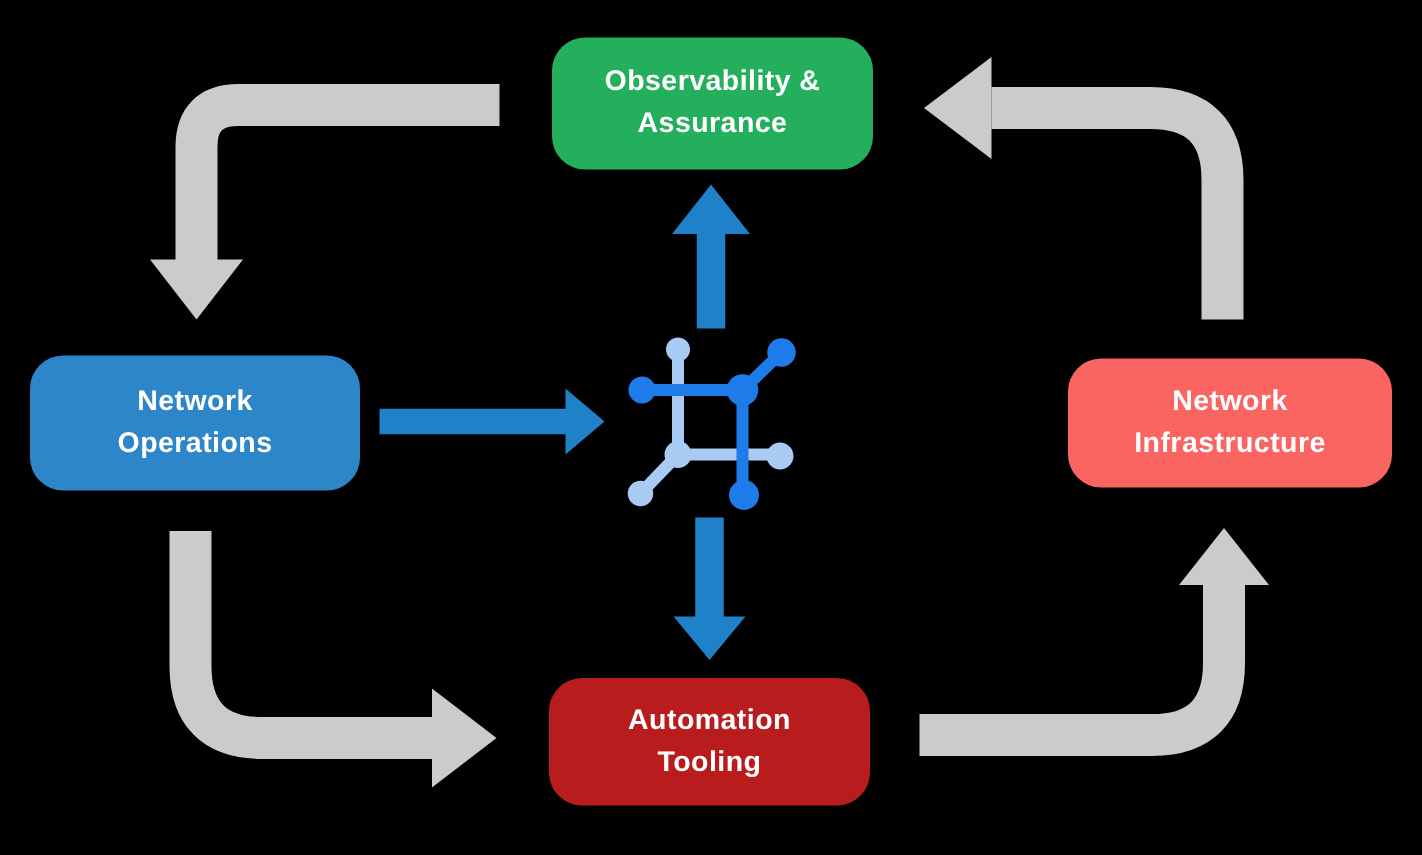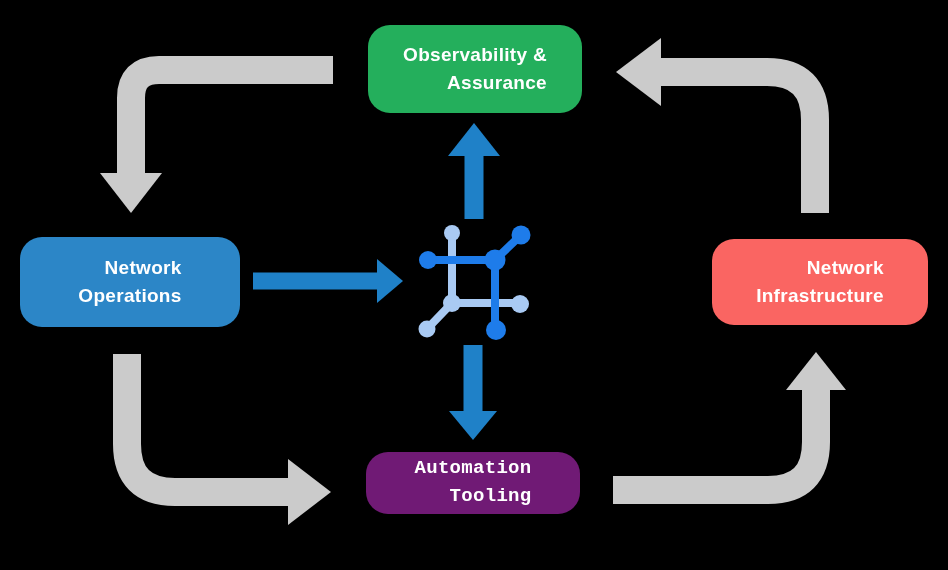--- a/index.html
+++ b/index.html
@@ -18,35 +18,35 @@
   #arrow-layer {
     position: absolute;
     left: 0;
     top: 0;
   }
   .node {
     position: absolute;
     display: flex;
     align-items: center;
     justify-content: center;
-    text-align: right;
+    text-align: center;
     border-radius: 22px;
     color: #ffffff;
     font-size: 19px;
     font-weight: 700;
     letter-spacing: 0.3px;
     line-height: 1.45;
   }
   .node span {
     white-space: pre-line;
   }
   #node-observability   { left: 368px; top: 25px;  width: 214px; height: 88px; background: #24AF5C; }
   #node-operations      { left: 20px;  top: 237px; width: 220px; height: 90px; background: #2C86C7; }
   #node-infrastructure  { left: 712px; top: 239px; width: 216px; height: 86px; background: #FA6562; }
-  #node-automation      { left: 366px; top: 452px; width: 214px; height: 62px; background: #701a75; font-family: Liberation Mono, monospace; }
+  #node-automation      { left: 366px; top: 452px; width: 214px; height: 85px; background: #b91c1c; }
 
   .gray-arrow  { stroke: #CBCBCB; stroke-width: 28; fill: none; }
   .gray-head   { fill: #CBCBCB; }
   .blue-shaft  { stroke: #1F81C8; fill: none; }
   .blue-head   { fill: #1F81C8; }
   .icon-light-line  { stroke: #A9CAF3; stroke-width: 8; stroke-linecap: round; fill: none; }
   .icon-bright-line { stroke: #1E7CEA; stroke-width: 8; stroke-linecap: round; fill: none; }
   .icon-light-dot   { fill: #A9CAF3; }
   .icon-bright-dot  { fill: #1E7CEA; }
 </style>

